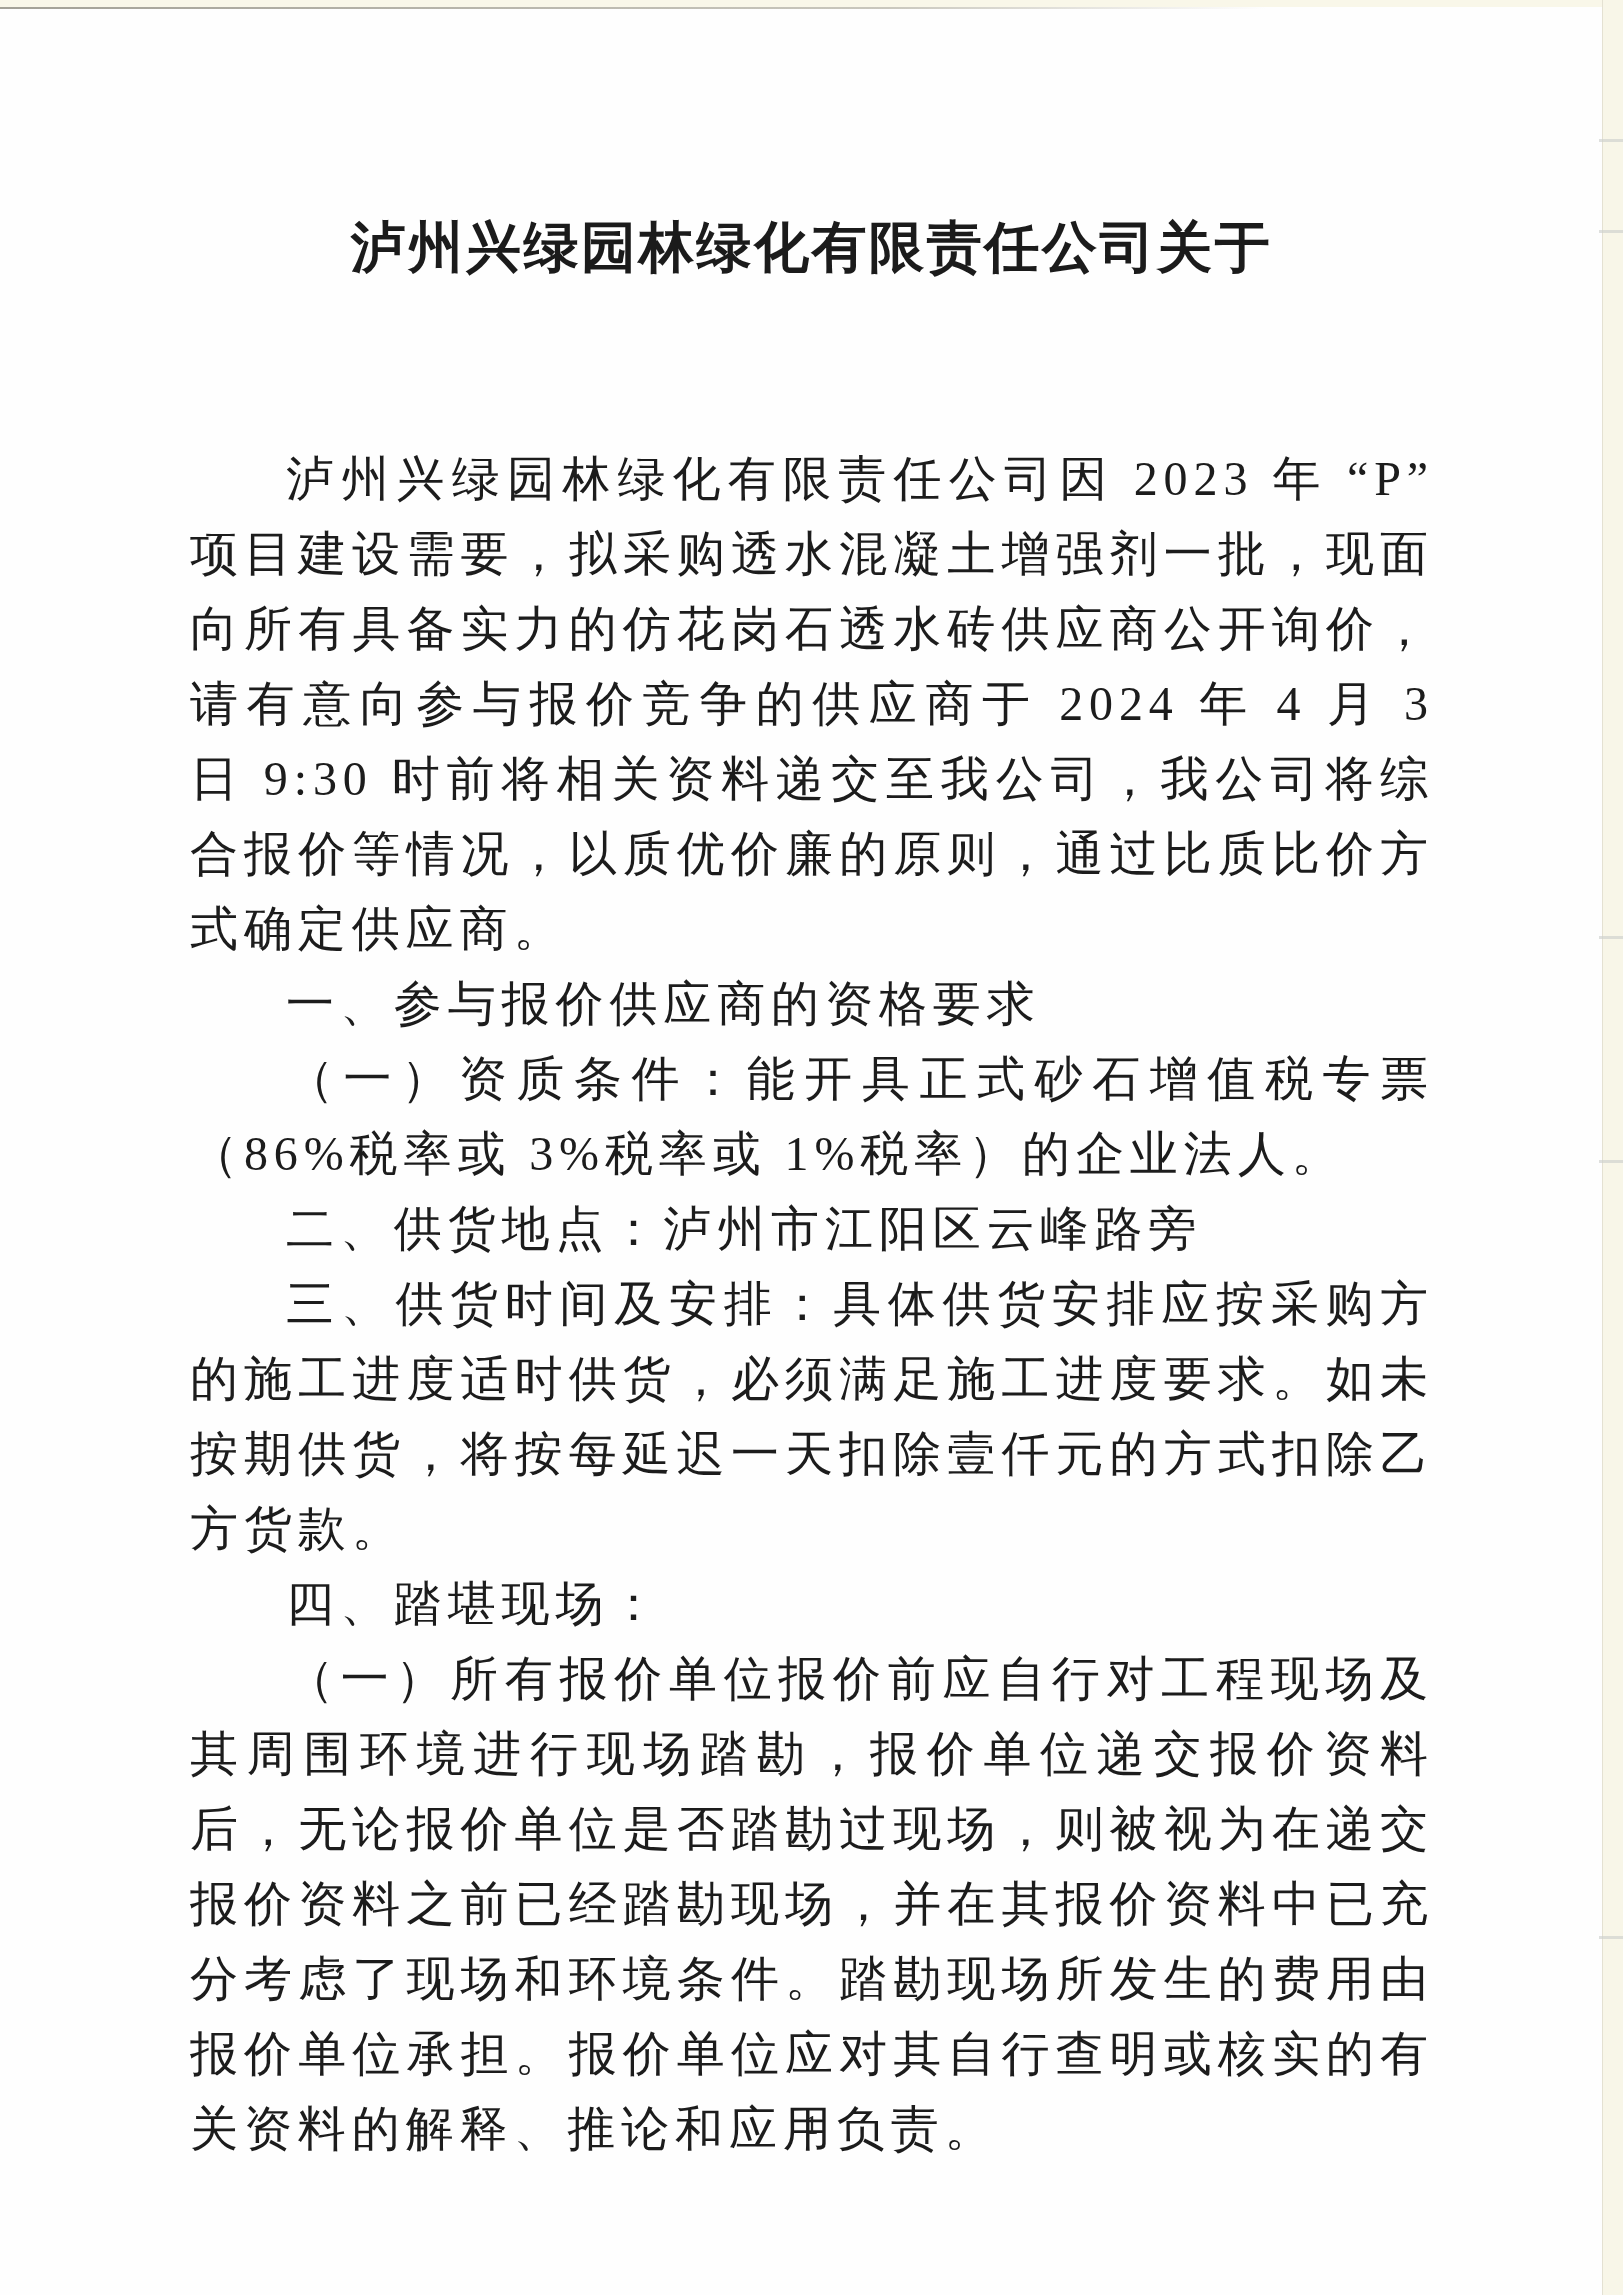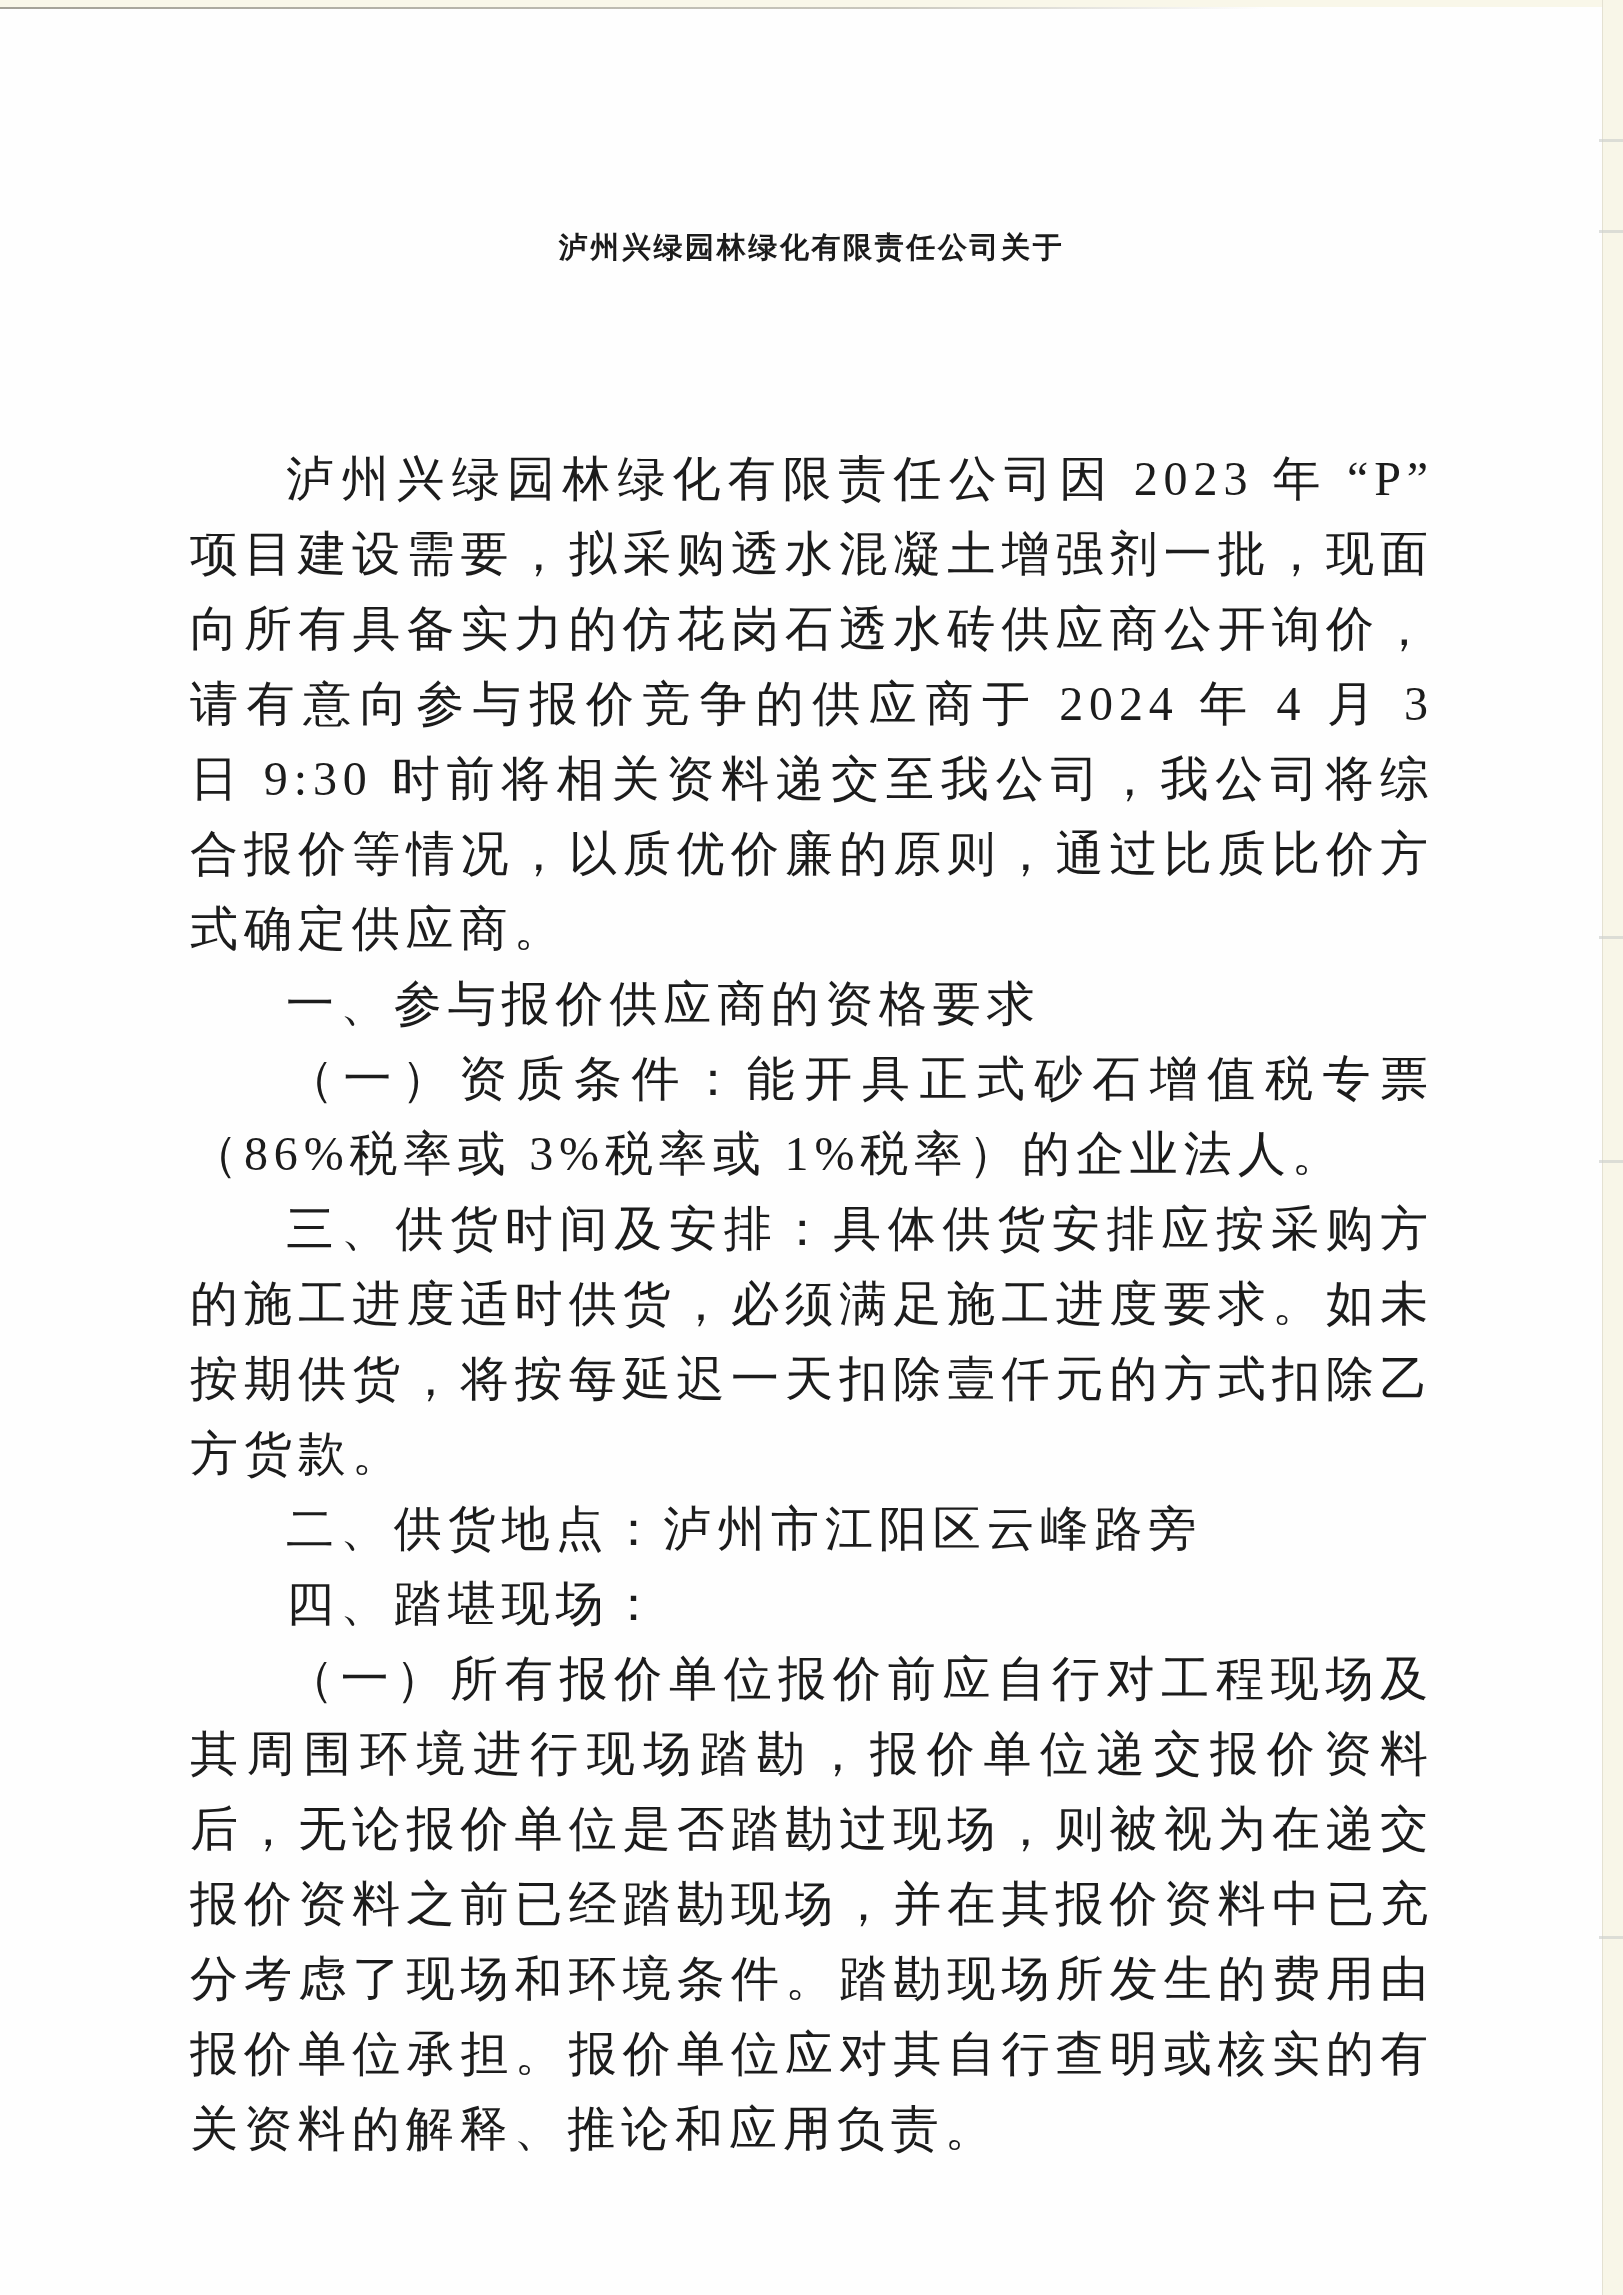--- a/index.html
+++ b/index.html
@@ -49,21 +49,21 @@
   .t5 { top: 1936px; }
 
   
   .doc-title {
     position: absolute;
     left: 0; top: 208px;
     width: 1623px;
     text-align: center;
     font-family: "Liberation Sans", "DejaVu Sans", sans-serif;
     font-weight: bold;
-    font-size: 29px;
+    font-size: 55px;
     line-height: 79px;
     letter-spacing: 2.6px;
     color: #1b1b1b;
   }
 
   
   .doc-body {
     position: absolute;
     left: 190px; top: 441px;
     width: 1244px;
@@ -110,22 +110,22 @@
   <div class="scan-tick t5"></div>
 
   <div class="doc-title">
     <div>泸州兴绿园林绿化有限责任公司关于</div>
   </div>
 
   <div class="doc-body">
     <p>泸州兴绿园林绿化有限责任公司因 2023 年 “P” 项目建设需要，拟采购透水混凝土增强剂一批，现面向所有具备实力的仿花岗石透水砖供应商公开询价，请有意向参与报价竞争的供应商于 2024 年 4 月 3 日 9:30 时前将相关资料递交至我公司，我公司将综合报价等情况，以质优价廉的原则，通过比质比价方式确定供应商。</p>
     <p class="heading">一、参与报价供应商的资格要求</p>
     <p>（一）资质条件：能开具正式砂石增值税专票（86%税率或 3%税率或 1%税率）的企业法人。</p>
+    <p><span class="lead">二、供货地点：</span><span>泸州市江阳区云峰路旁</span></p>
     <p><span class="lead">三、供货时间及安排：</span><span>具体供货安排应按采购方的施工进度适时供货，必须满足施工进度要求。如未按期供货，将按每延迟一天扣除壹仟元的方式扣除乙方货款。</span></p>
-    <p><span class="lead">二、供货地点：</span><span>泸州市江阳区云峰路旁</span></p>
     <p class="heading">四、踏堪现场：</p>
     <p>（一）所有报价单位报价前应自行对工程现场及其周围环境进行现场踏勘，报价单位递交报价资料后，无论报价单位是否踏勘过现场，则被视为在递交报价资料之前已经踏勘现场，并在其报价资料中已充分考虑了现场和环境条件。踏勘现场所发生的费用由报价单位承担。报价单位应对其自行查明或核实的有关资料的解释、推论和应用负责。</p>
   </div>
 
   <div class="page-number">1</div>
 
 </div>
 
 
 </body></html>

